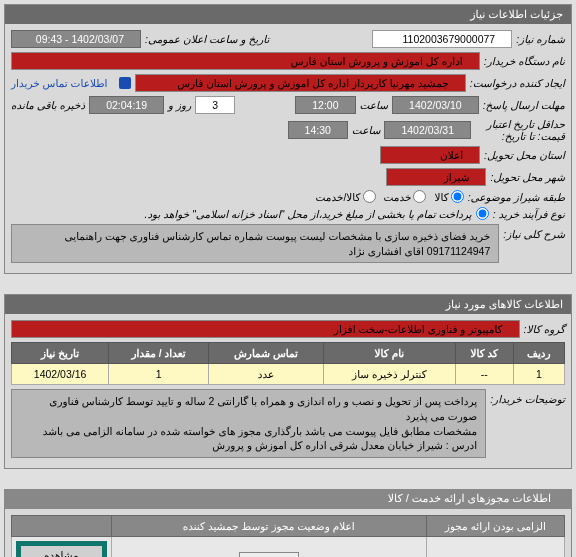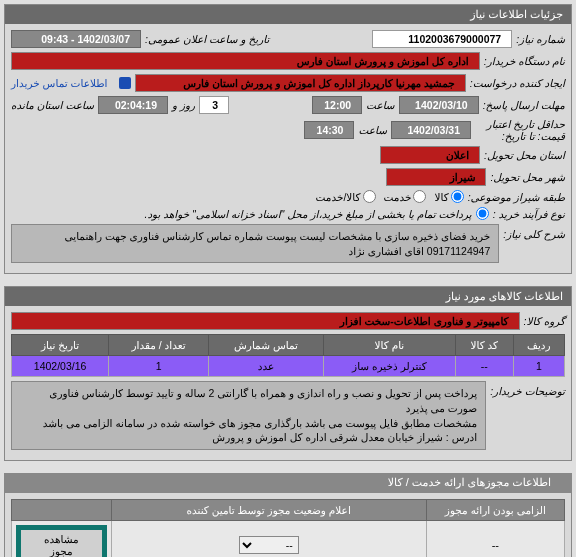--- a/index.html
+++ b/index.html
@@ -7,21 +7,21 @@
     font-family: Tahoma, Arial, sans-serif;
     font-size: 11px;
     background: #e0e0e0;
     direction: rtl;
     width: 576px;
     padding: 4px;
     color: #000;
   }
   .panel {
     border: 1px solid #888;
-    margin-bottom: 12px;
+    margin-bottom: 20px;
     background: #f5f5f5;
   }
   .panel-header {
     background: #6a6a6a;
     color: #fff;
     padding: 3px 8px;
     font-size: 11px;
     font-weight: normal;
   }
   .panel-body {
@@ -37,26 +37,25 @@
   }
   .label {
     font-size: 10.5px;
     color: #000;
     white-space: nowrap;
     font-style: italic;
   }
   .value-box {
     background: #fff;
     border: 1px solid #999;
-    padding: 2px 10px;
+    padding: 2px 16px;
     font-size: 10.5px;
     min-height: 18px;
     display: inline-flex;
     align-items: center;
-    font-weight: bold;
   }
   .value-box.dark {
     background: #888;
     color: #fff;
     border: 1px solid #666;
   }
   .value-box.gray-text {
     background: #b91c1c;
     border: 1px solid #888;
   }
@@ -91,25 +90,25 @@
   table.data-table {
     width: 100%;
     border-collapse: collapse;
     font-size: 10.5px;
   }
   table.data-table th {
     background: #6a6a6a;
     color: #fff;
     padding: 4px;
     border: 1px solid #555;
-    font-weight: normal;
+    font-weight: bold;
     text-align: center;
   }
   table.data-table td {
-    background: #8b5cf6;
+    background: #fef9c3;
     padding: 4px;
     border: 1px solid #aaa;
     text-align: center;
   }
   .sub-header {
     background: #888;
     color: #fff;
     padding: 3px 21px;
     font-size: 11px;
   }
@@ -184,21 +183,21 @@
 
     <div class="row">
       <span class="label">مهلت ارسال پاسخ:</span>
       <span class="value-box dark" style="min-width:80px">1402/03/10</span>
       <span class="label">ساعت</span>
       <span class="value-box dark" style="min-width:50px">12:00</span>
       <span class="spacer"></span>
       <span class="value-box" style="min-width:30px">3</span>
       <span class="label">روز و</span>
       <span class="value-box dark" style="min-width:70px">02:04:19</span>
-      <span class="label">ساعت استان مانده</span>
+      <span class="label">ذخیره باقی مانده</span>
     </div>
 
     <div class="row">
       <span class="label" style="max-width:90px;white-space:normal">حداقل تاریخ اعتبار قیمت: تا تاریخ:</span>
       <span class="value-box dark" style="min-width:80px">1402/03/31</span>
       <span class="label">ساعت</span>
       <span class="value-box dark" style="min-width:50px">14:30</span>
     </div>
 
     <div class="row">
@@ -286,21 +285,21 @@
 
   </div>
 </div>
 
 <div class="sub-header">اطلاعات مجوزهای ارائه خدمت / کالا</div>
 <div class="bottom-section">
   <table class="bottom-table" style="width:100%;border-collapse:collapse">
     <thead>
       <tr>
         <th style="width:25%">الزامی بودن ارائه مجوز</th>
-        <th>اعلام وضعیت مجوز توسط تامین کننده</th>
+        <th>اعلام وضعیت مجوز توسط جمشید کننده</th>
         <th style="width:18%"></th>
       </tr>
     </thead>
     <tbody>
       <tr>
         <td>--</td>
         <td>
           <select style="min-width:60px">
             <option>--</option>
           </select>

